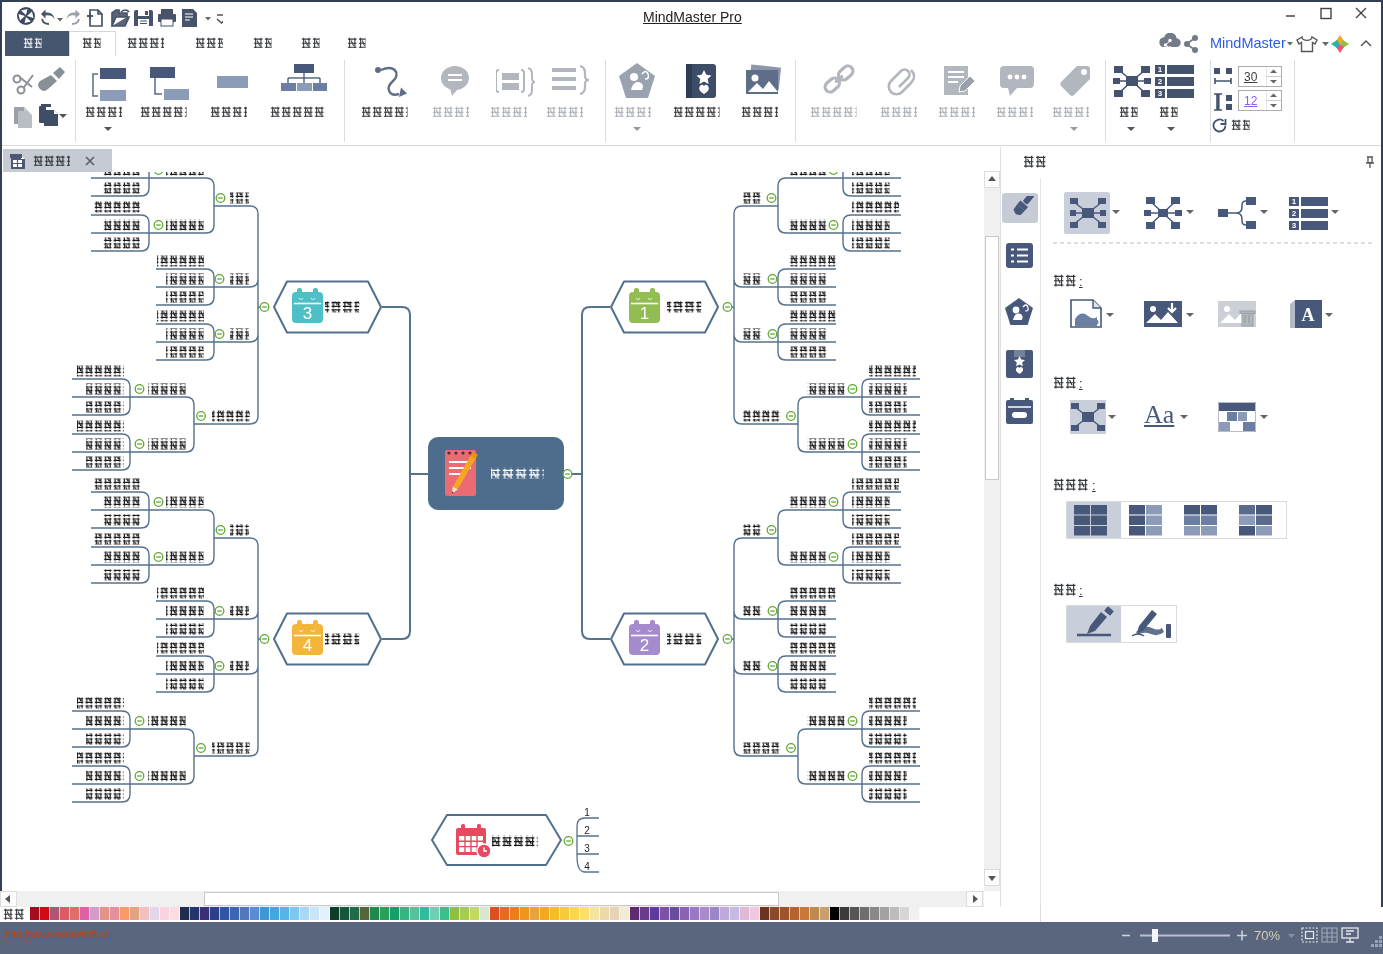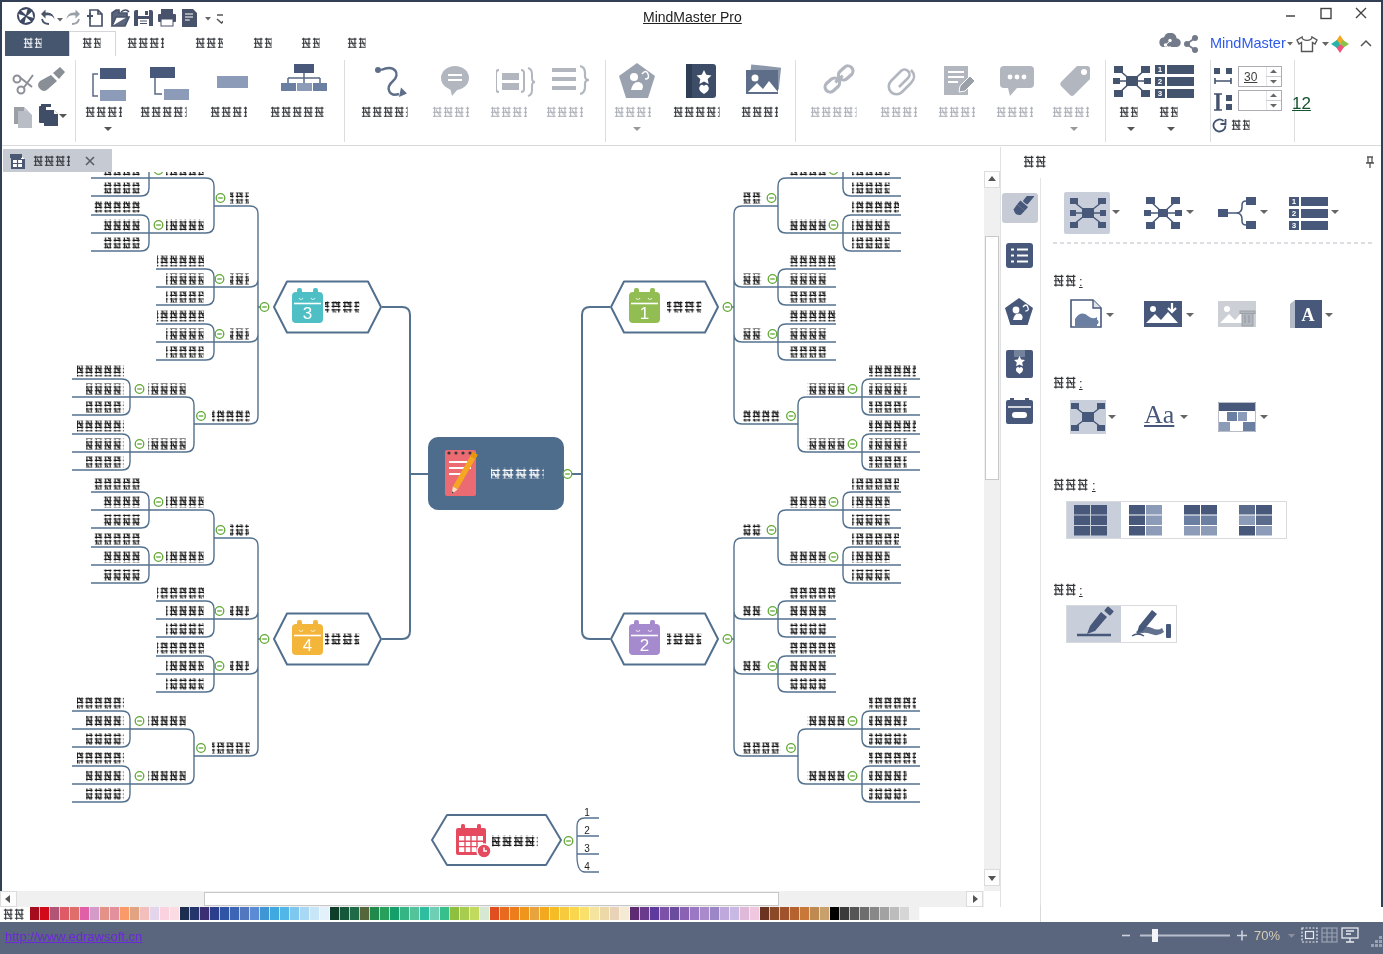--- a/index.html
+++ b/index.html
@@ -372,21 +372,21 @@
     </g>
 </svg>
 <div class="a" style="left:1238px;top:66px;width:44px;height:21px;border:1px solid #abadb3;background:#fff"></div>
 <div class="a" style="left:1244px;top:70px;font-size:12px;color:#404040">30</div>
 <svg class="a" style="left:1266px;top:67px" width="15" height="19">
     <path d="M0,0 V19 M0,9.5 H15" stroke="#c9cbd0" stroke-width="1"></path>
     <path d="M4,6 L7.5,2.5 L11,6 Z" fill="#666"></path>
     <path d="M4,13 L11,13 L7.5,16.5 Z" fill="#666"></path>
   </svg>
 <div class="a" style="left:1238px;top:90px;width:44px;height:21px;border:1px solid #abadb3;background:#fff"></div>
-<div class="a" style="left:1292px;top:94px;font-size:17px;color:#14532d">12</div>
+<div class="a" style="left:1244px;top:94px;font-size:12px;color:#8b5cf6">12</div>
 <svg class="a" style="left:1266px;top:91px" width="15" height="19">
     <path d="M0,0 V19 M0,9.5 H15" stroke="#c9cbd0" stroke-width="1"></path>
     <path d="M4,6 L7.5,2.5 L11,6 Z" fill="#666"></path>
     <path d="M4,13 L11,13 L7.5,16.5 Z" fill="#666"></path>
   </svg>
 <svg class="a" style="left:1212px;top:118px" width="16" height="15">
 <path d="M13.5,7.5 a6,6 0 1 1 -2,-4.5" stroke="#44536e" stroke-width="1.8" fill="none"></path>
 <path d="M13.5,1 v5 h-5" fill="none" stroke="#44536e" stroke-width="1.8"></path>
 </svg>
 <svg class="a" style="left:1231px;top:119px" width="18.6" height="11">
@@ -1049,21 +1049,21 @@
     <rect x="840.0" y="0" width="9.3" height="13" fill="#3b3b3b"></rect>
     <rect x="850.0" y="0" width="9.3" height="13" fill="#555555"></rect>
     <rect x="860.0" y="0" width="9.3" height="13" fill="#6e6e6e"></rect>
     <rect x="870.0" y="0" width="9.3" height="13" fill="#888888"></rect>
     <rect x="880.0" y="0" width="9.3" height="13" fill="#a2a2a2"></rect>
     <rect x="890.0" y="0" width="9.3" height="13" fill="#bcbcbc"></rect>
     <rect x="900.0" y="0" width="9.3" height="13" fill="#d6d6d6"></rect>
     <rect x="910.0" y="0" width="9.3" height="13" fill="#f0f0f0"></rect>
   </svg>
 <div class="a" style="left:0px;top:922px;width:1383px;height:32px;background:#5a657e"></div>
-<div class="a" style="left:5px;top:929px;font-size:13px;color:#6d28d9;">http://www.edrawsoft.cn</div>
+<div class="a" style="left:5px;top:929px;font-size:10px;color:#c2410c;">http://www.edrawsoft.cn</div>
 <svg class="a" style="left:1118px;top:926px" width="180" height="20">
 <path d="M4,9.5 H12" stroke="#ccd1dc" stroke-width="1.6"></path>
 <rect x="22" y="8.5" width="90" height="2" fill="#b9bfcc"></rect>
 <rect x="34" y="3" width="6" height="13" fill="#f2f4f7"></rect>
 <path d="M119,9.5 h10 M124,4.5 v10" stroke="#ccd1dc" stroke-width="1.6"></path>
 <text x="136" y="14" font-size="13" fill="#d6cdb6">70%</text>
 <path d="M170,8 l7,0 -3.5,4 z" fill="#8a8f9e"></path>
 </svg>
 <svg class="a" style="left:1300px;top:926px" width="83" height="28">
 <rect x="2" y="2" width="15" height="14" fill="none" stroke="#e8eaf0" stroke-width="1.2" stroke-dasharray="2,1.5"></rect>

